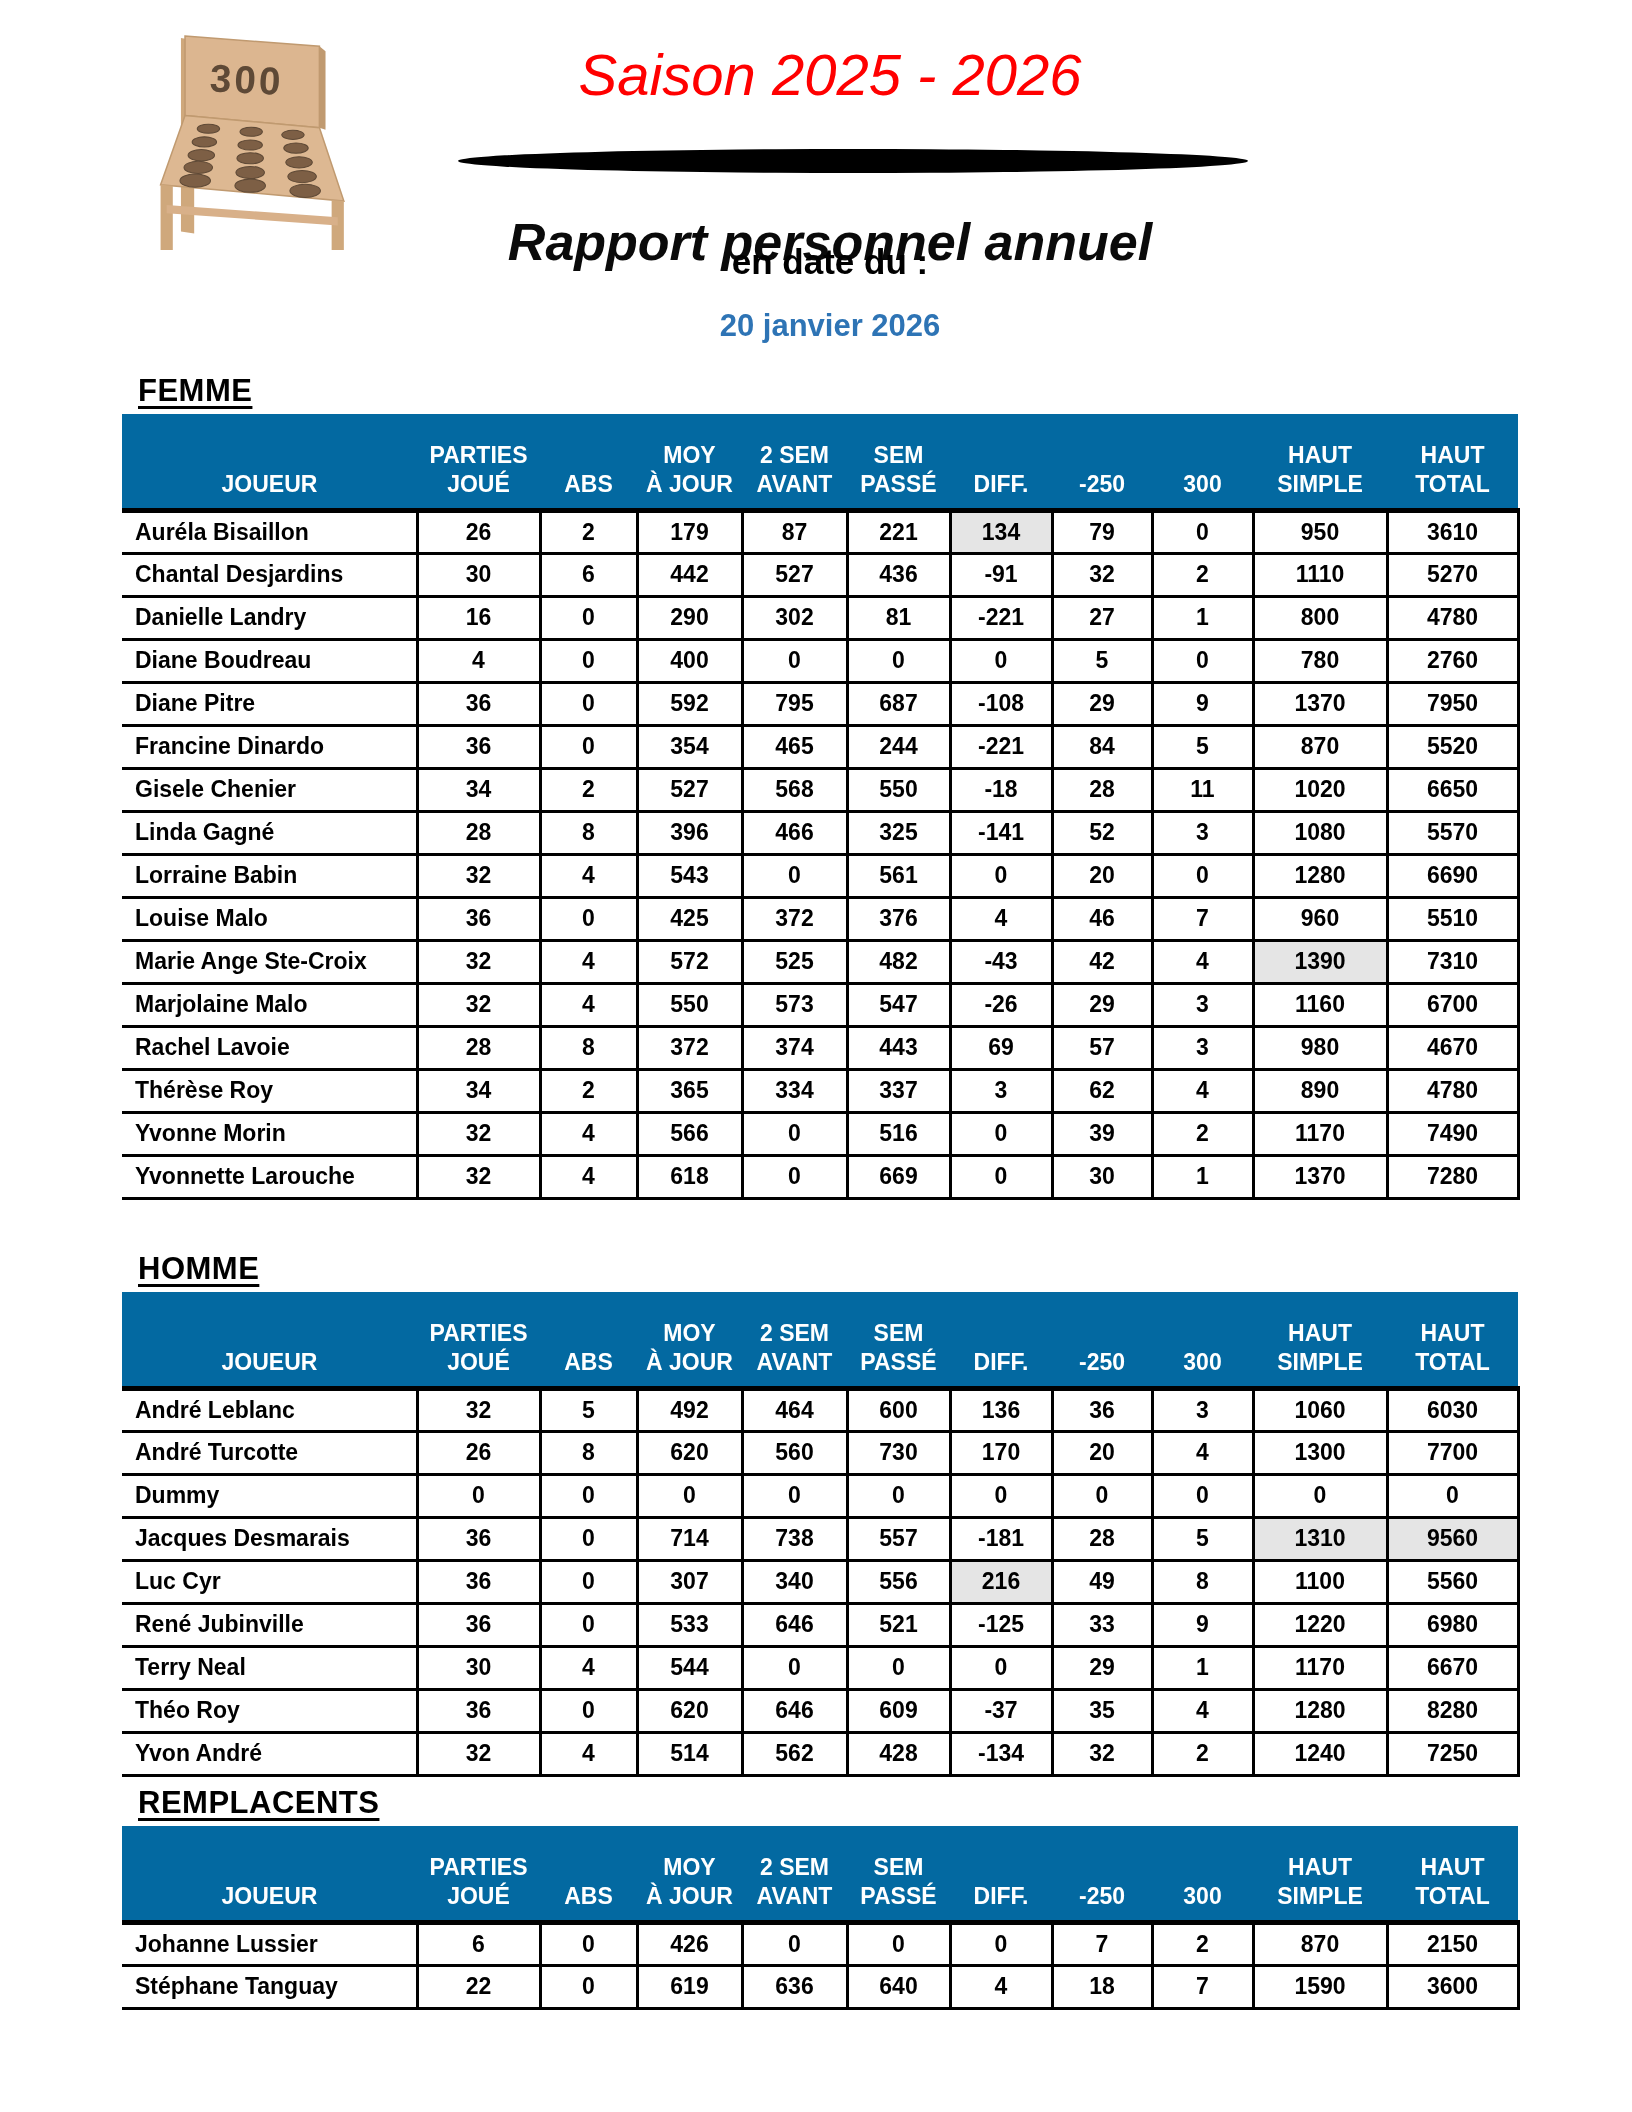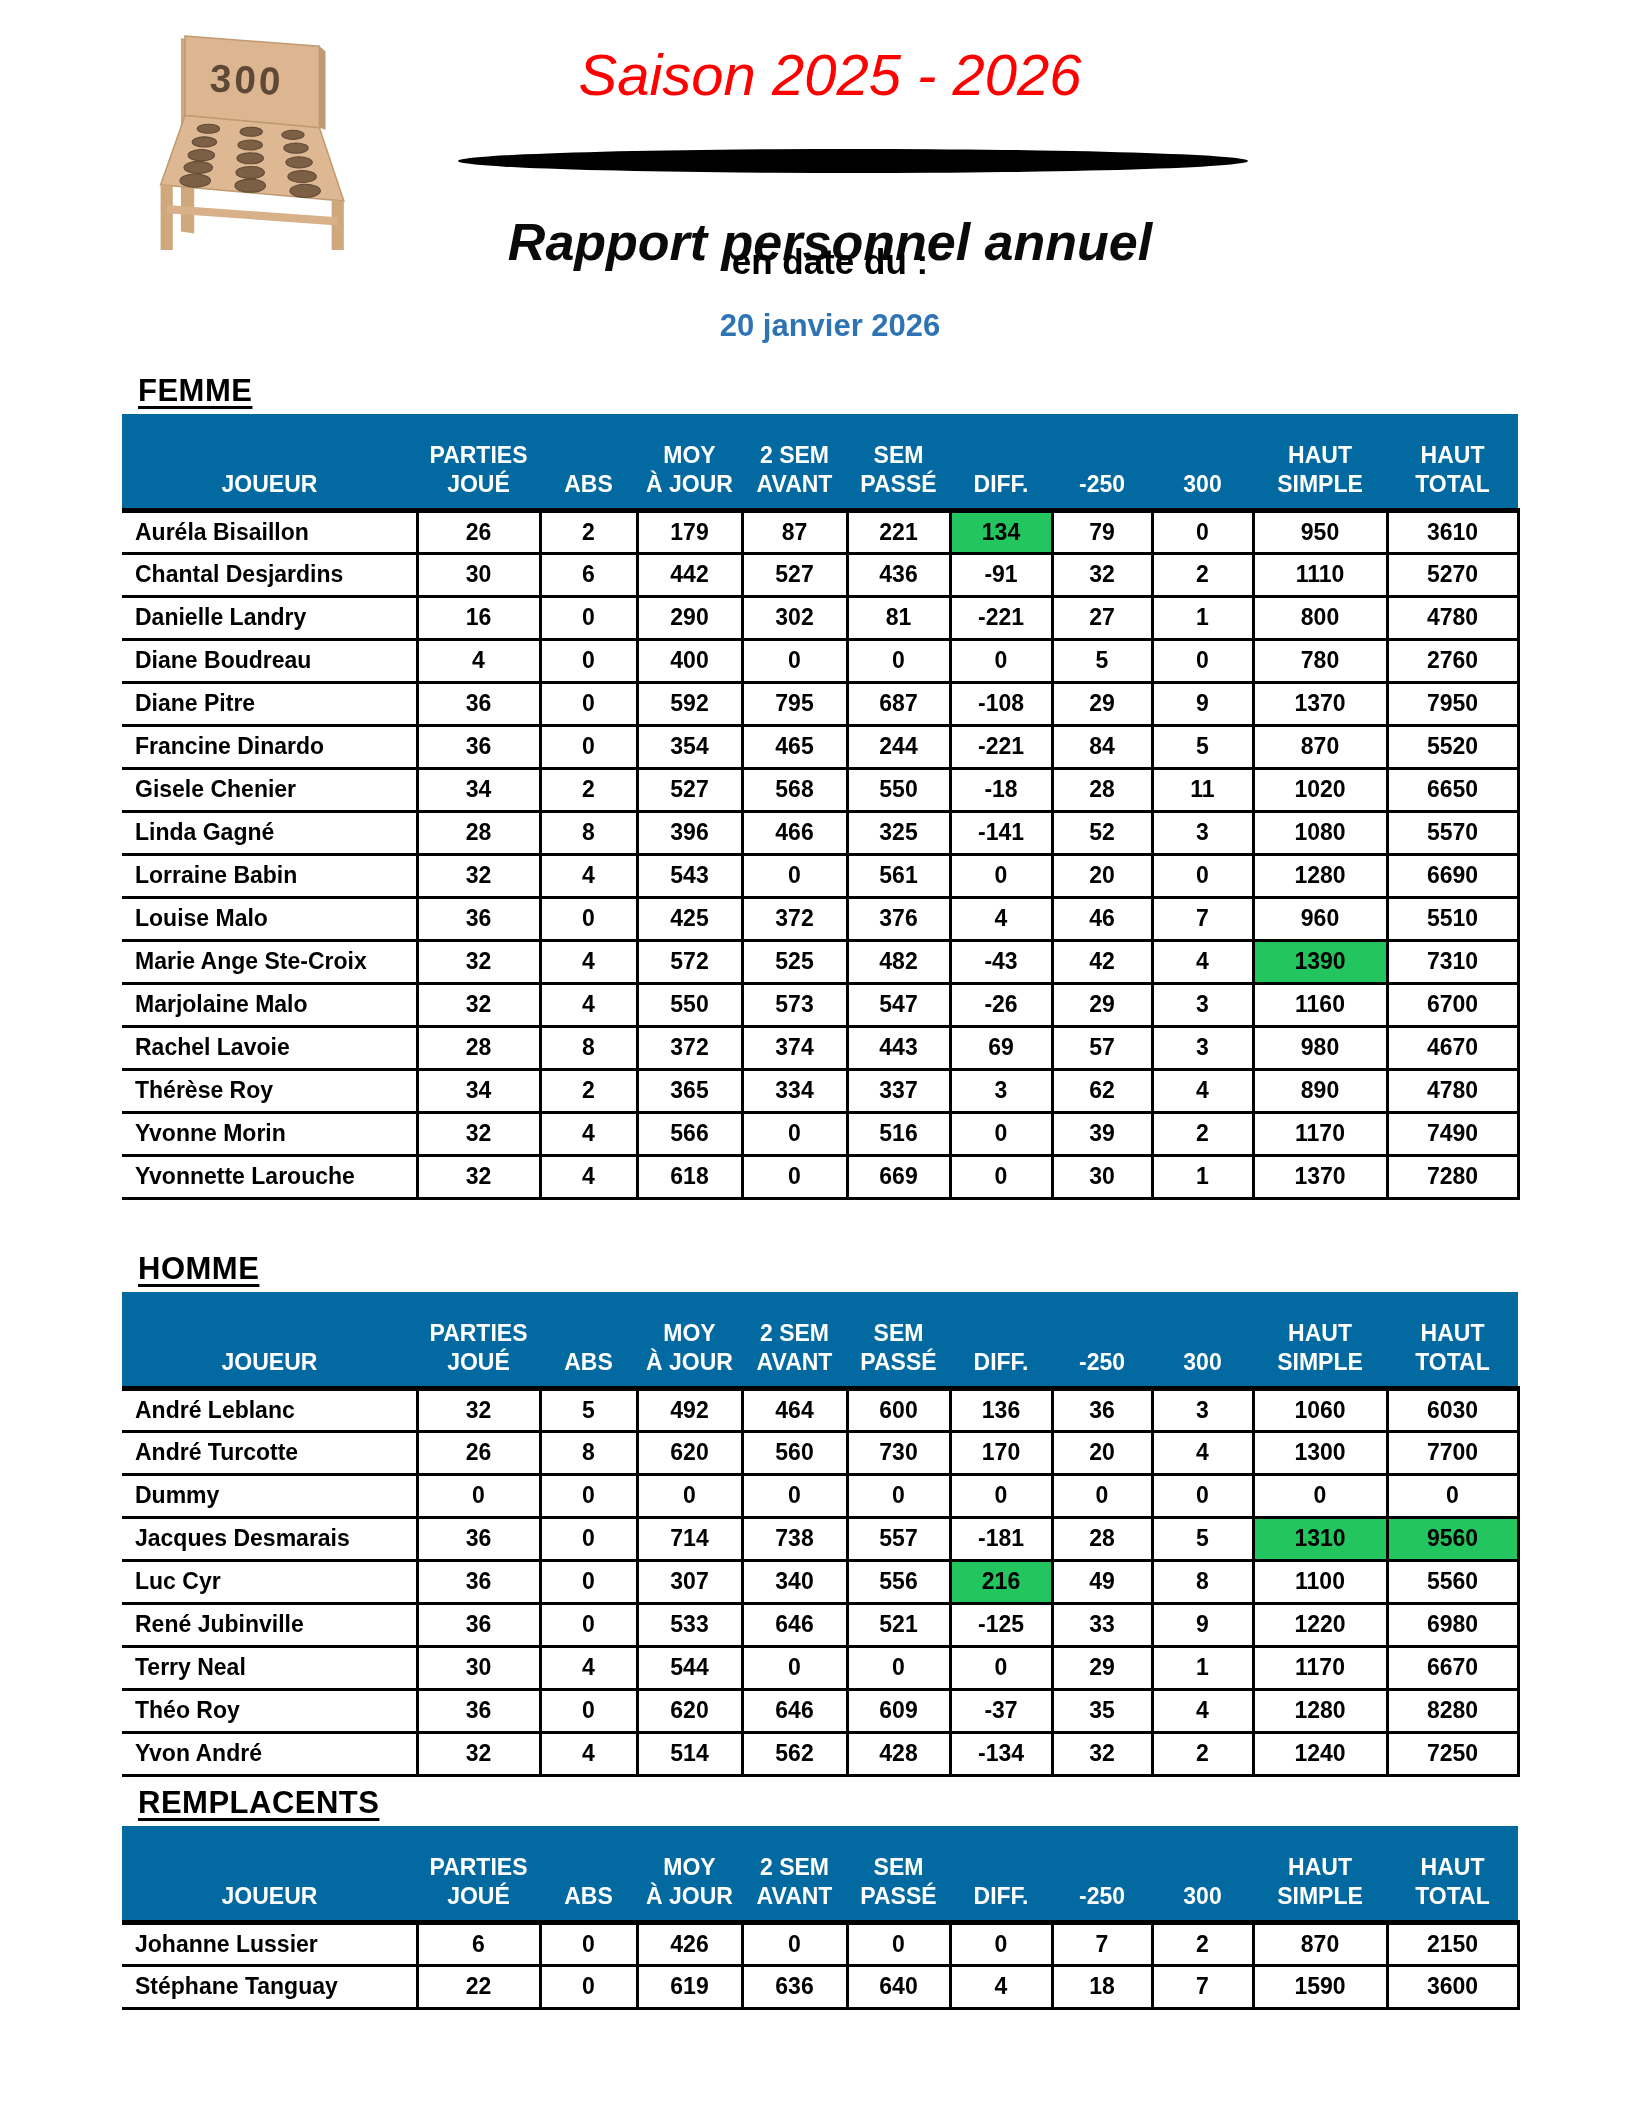--- a/index.html
+++ b/index.html
@@ -25,21 +25,21 @@
                letter-spacing:0.5px;display:inline-block;}
   .report-table{border-collapse:collapse;table-layout:fixed;width:1396px;}
   .c0{width:295px}.c1{width:123px}.c2{width:97px}.c3{width:105px}.c4{width:105px}.c5{width:103px}
   .c6{width:102px}.c7{width:100px}.c8{width:101px}.c9{width:134px}.c10{width:131px}
   thead th{background:#0369a1;color:#fff;font-size:23px;font-weight:700;vertical-align:bottom;
            border:none;border-bottom:5px solid #000;padding:10px 2px 9px;line-height:29px;
            height:96px;box-sizing:border-box;text-align:center;}
   tbody td{border:3px solid #000;font-size:23px;font-weight:700;text-align:center;
            height:43px;box-sizing:border-box;padding:0 2px;background:#fff;}
   tbody td.name-cell{text-align:left;padding-left:13px;border-left:none;}
-  tbody td.hl{background:#22c55e;}
+  tbody td.hl{background:#e5e5e5;}
 </style>
 </head>
 <body>
 
 <div class="page">
 
   <svg class="board" viewBox="0 0 216 220" aria-hidden="true">
 
     <polygon points="50,6 63,8 63,198 50,196" fill="#cfa87c"></polygon>
 

